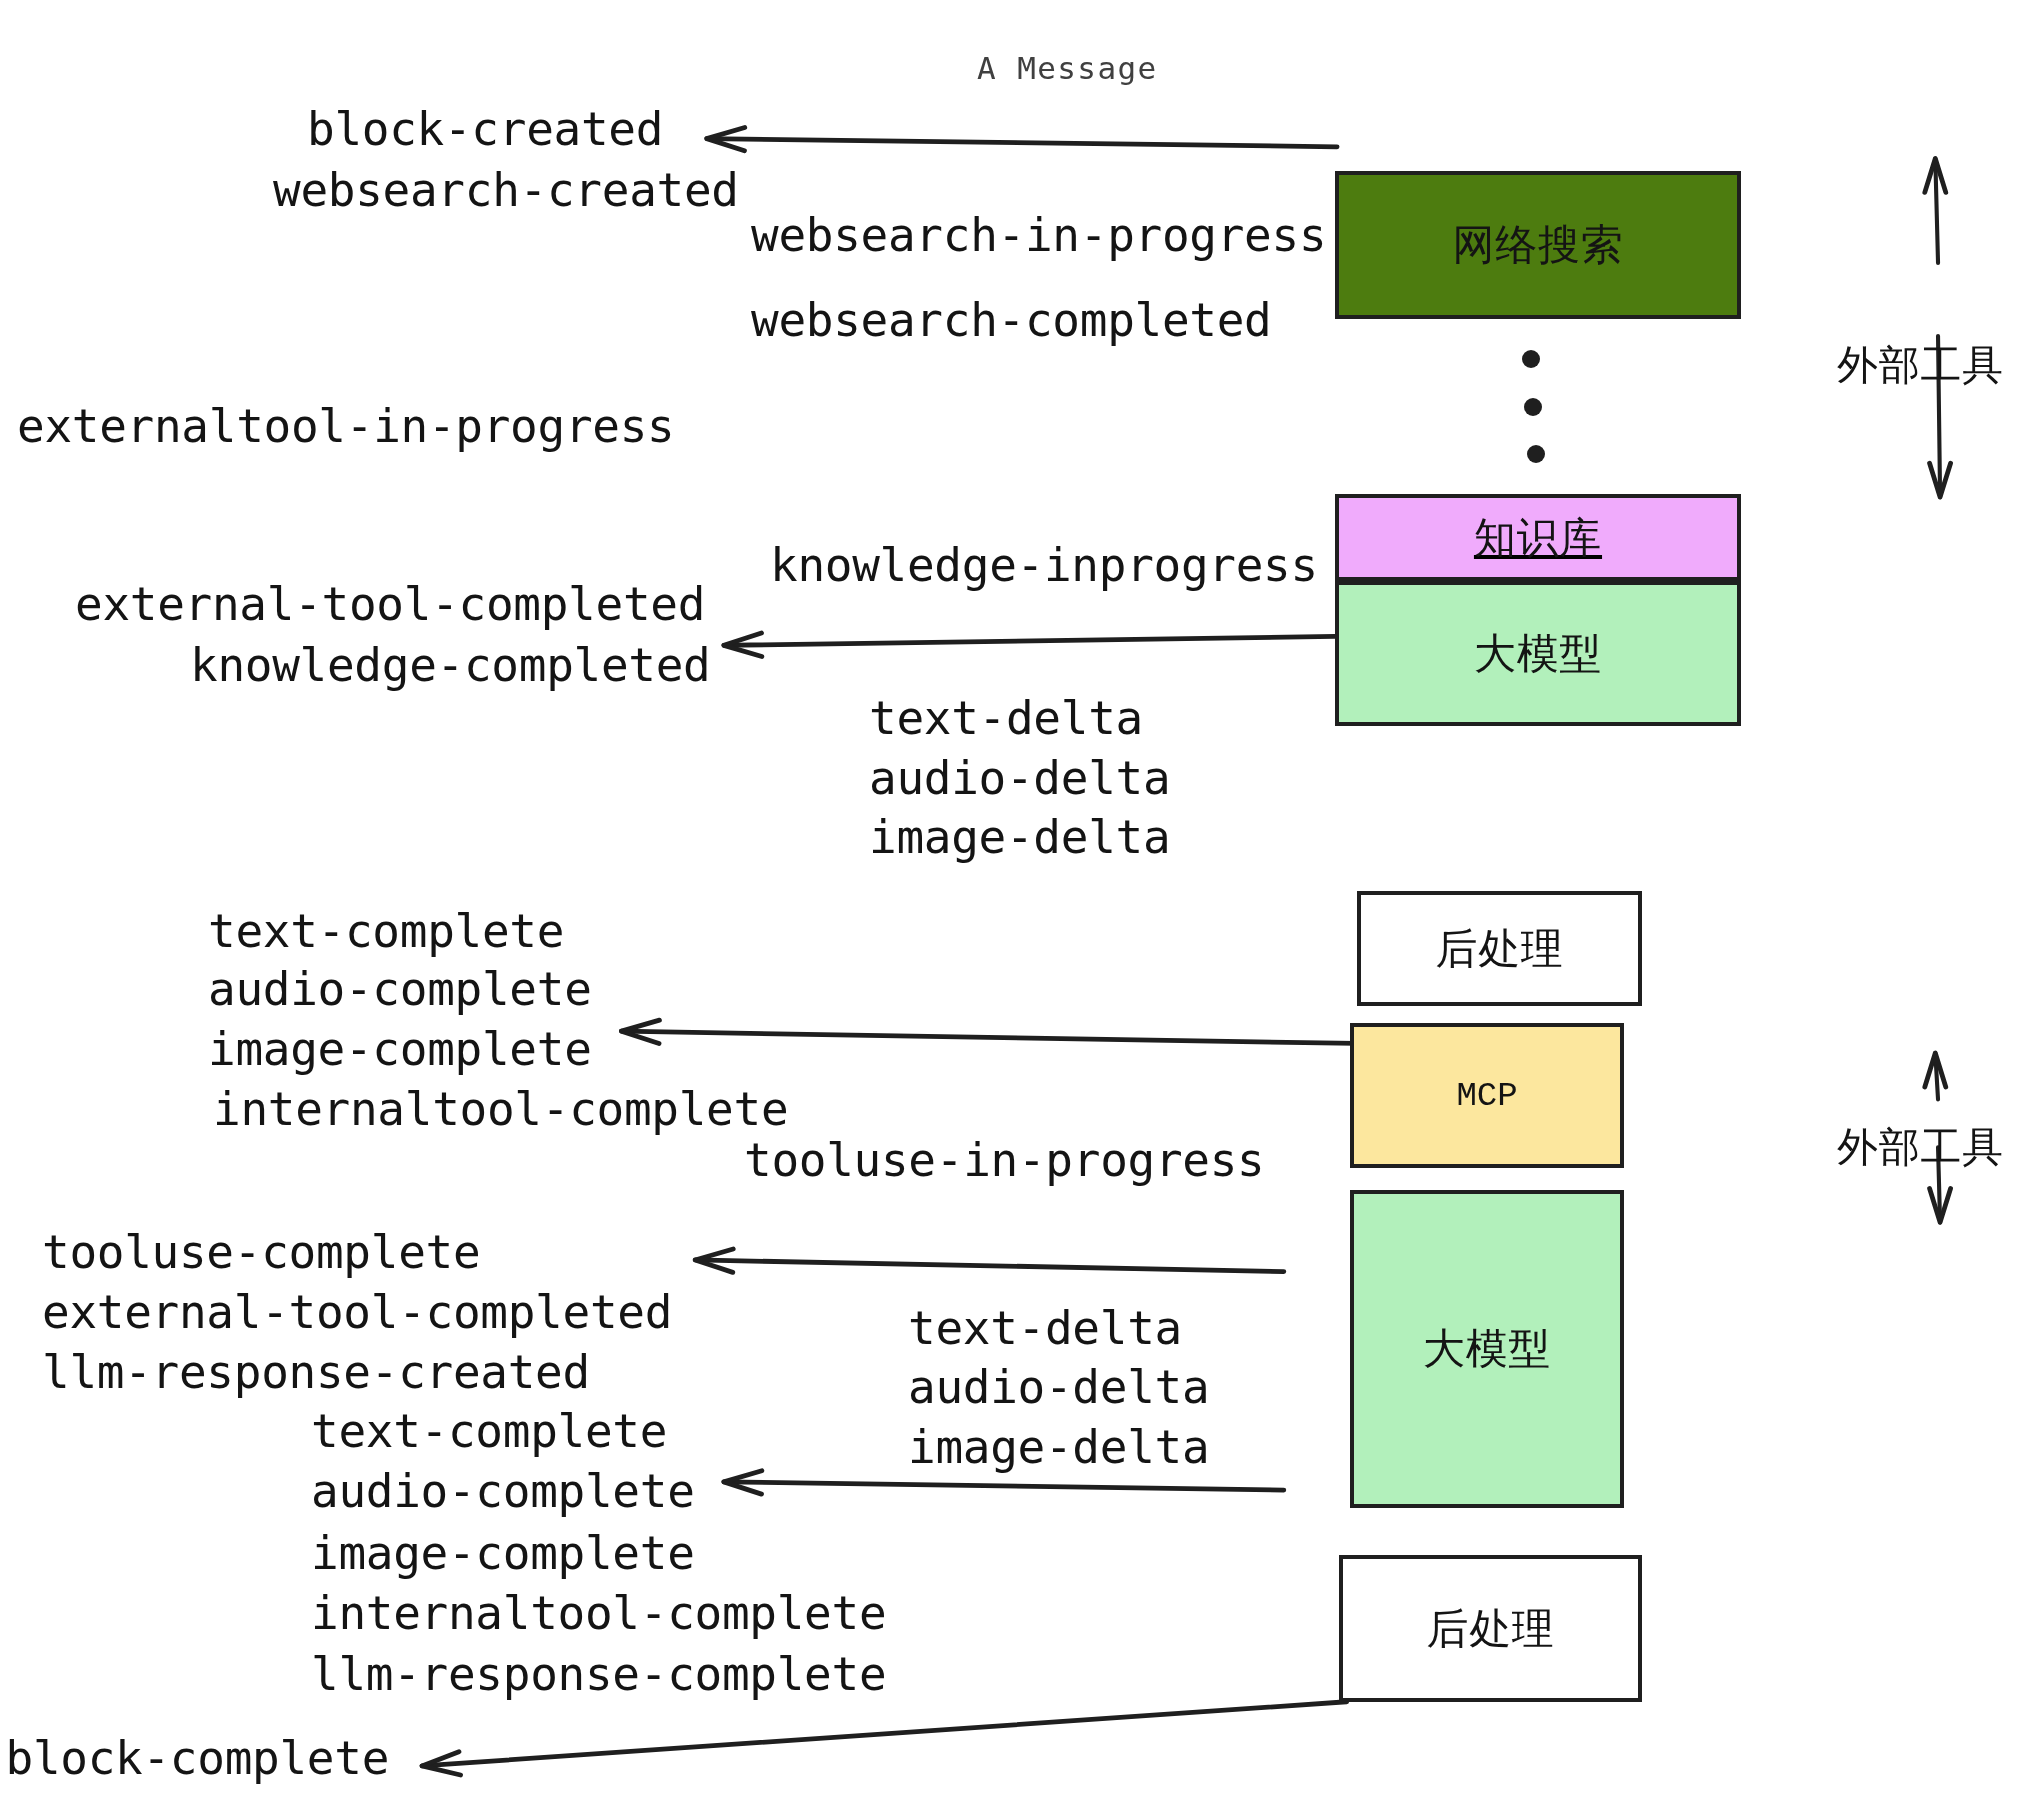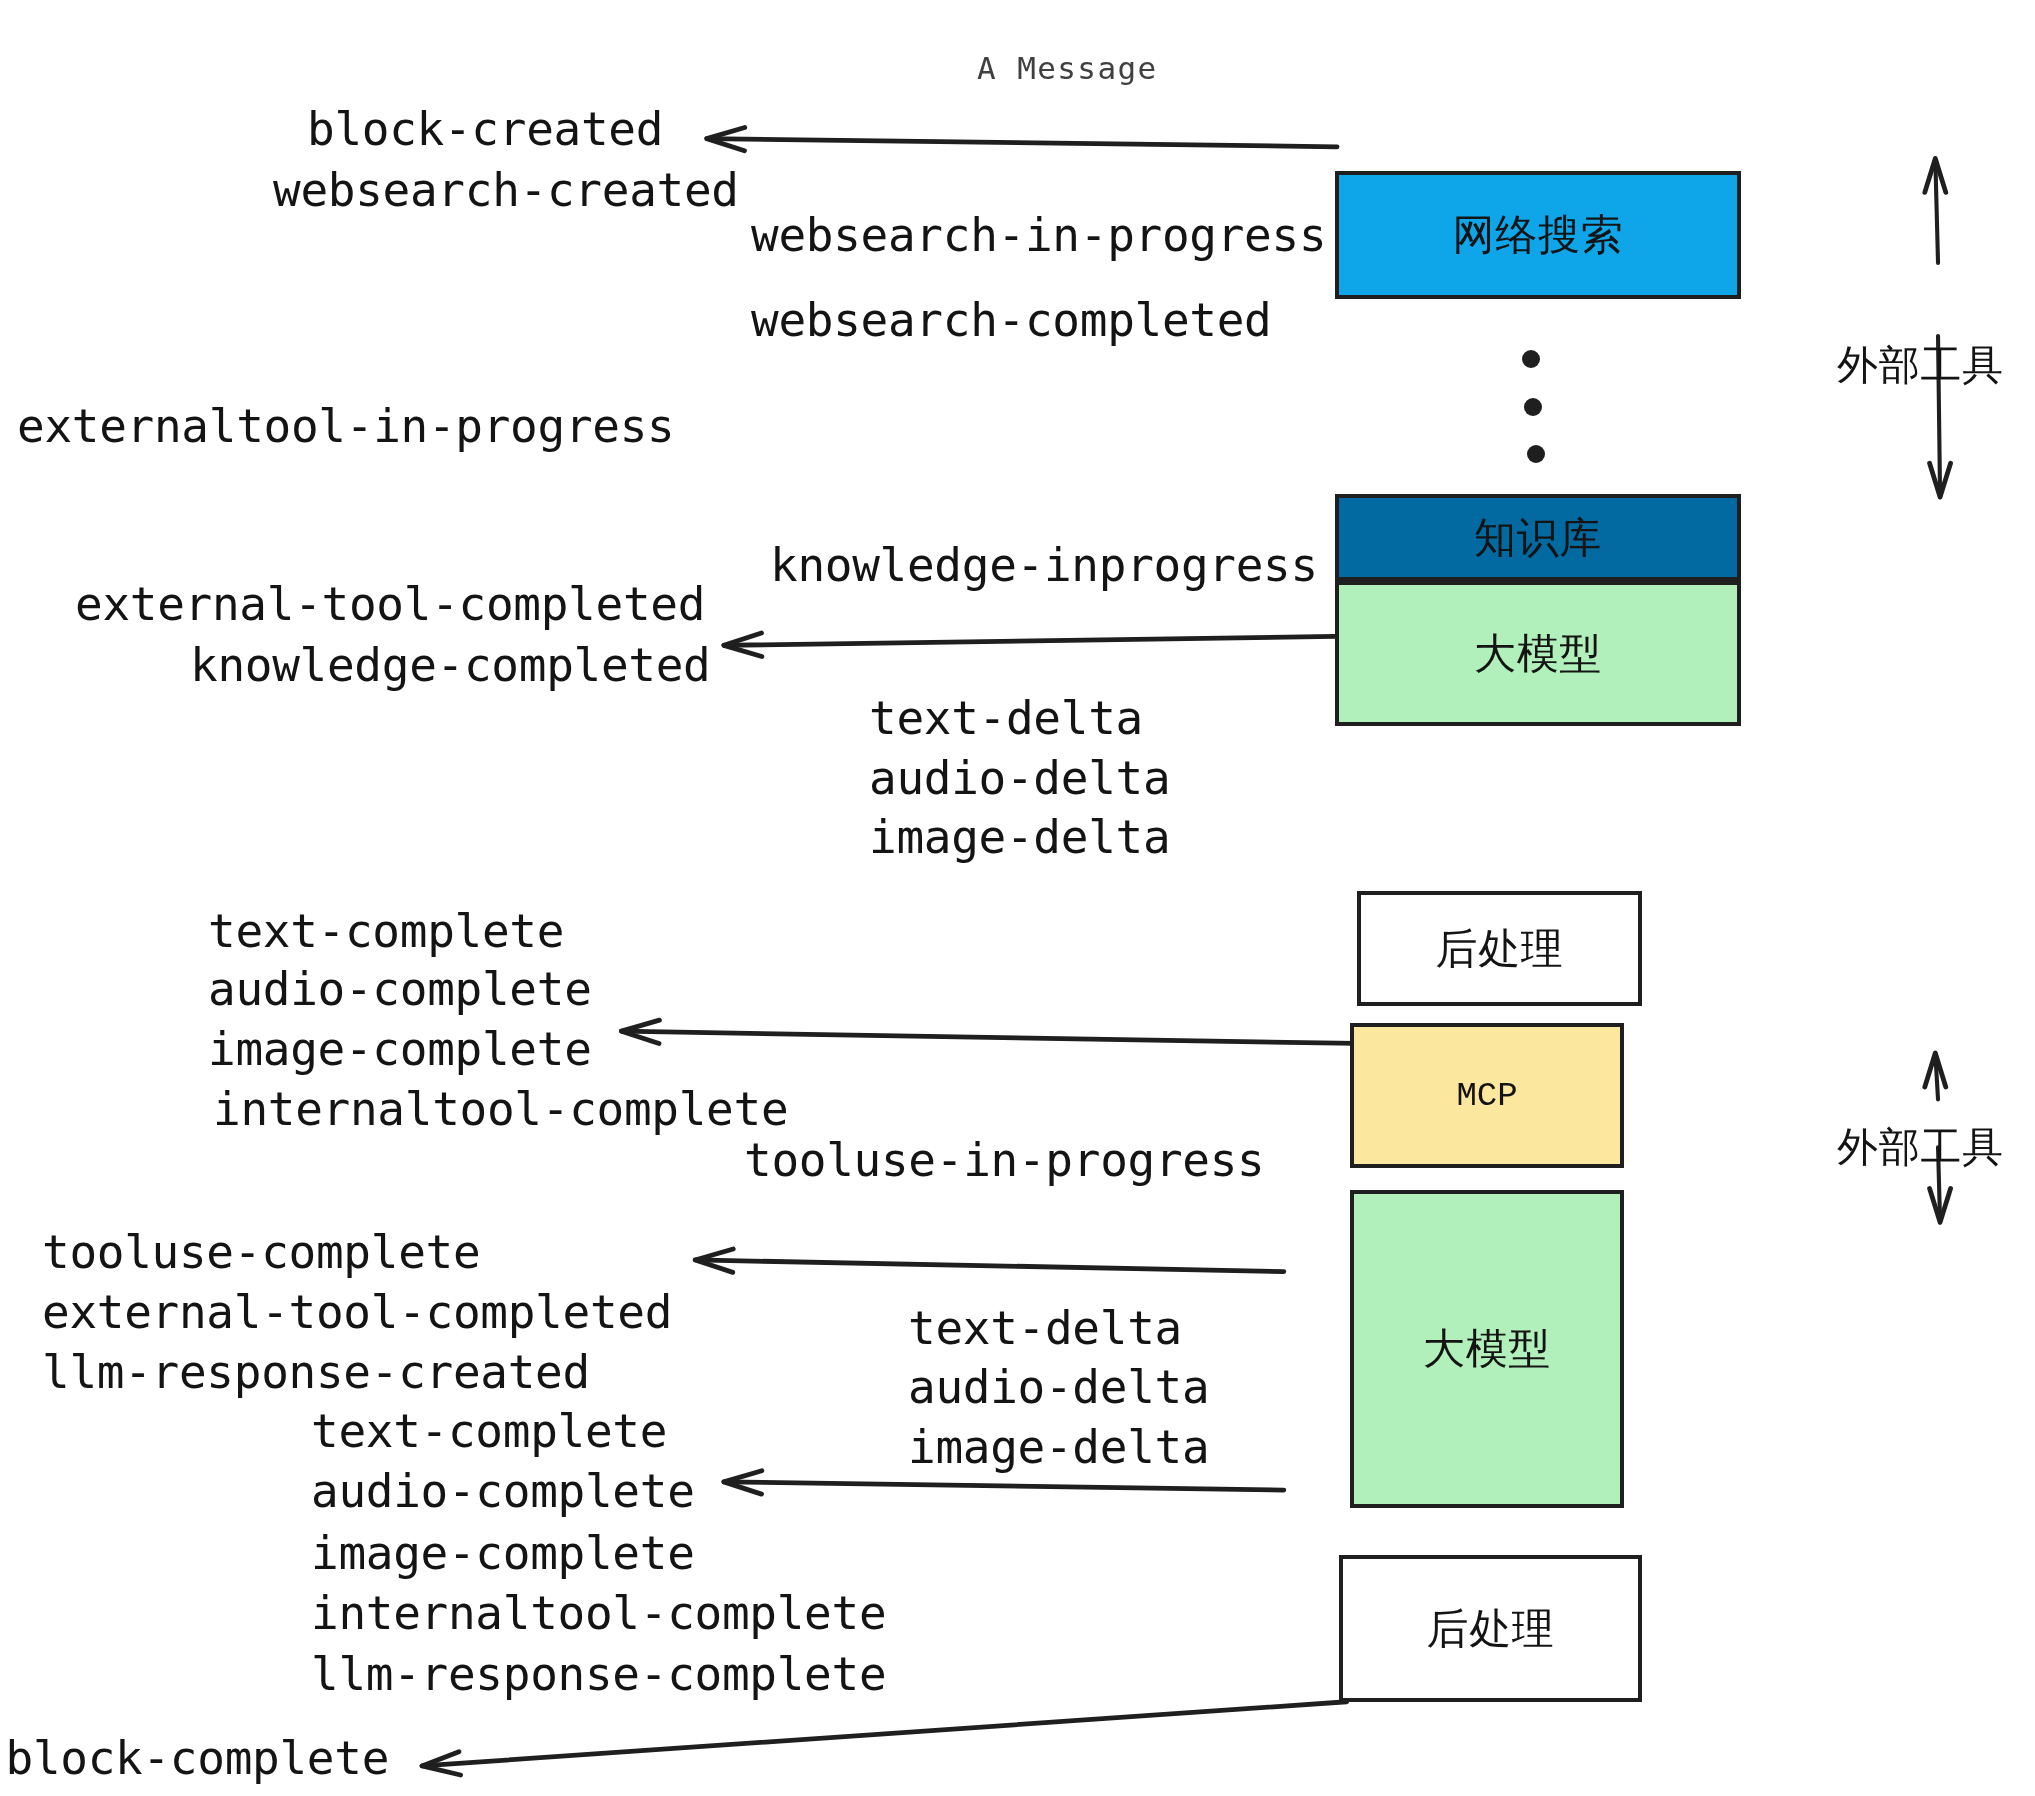--- a/index.html
+++ b/index.html
@@ -101,24 +101,24 @@
       <path d="M 2849.36705074639 281.6774974345315 L 2834 232 L 2818.63294925361 281.6774974345315" fill="none" stroke="#1f1f1f" stroke-width="7" stroke-linecap="round" stroke-linejoin="round"></path>
       <line x1="2838" y1="492" x2="2841" y2="728" stroke="#1f1f1f" stroke-width="6" stroke-linecap="round"></line>
       <path d="M 2825.63294925361 678.3225025654685 L 2841 728 L 2856.36705074639 678.3225025654685" fill="none" stroke="#1f1f1f" stroke-width="7" stroke-linecap="round" stroke-linejoin="round"></path>
       <line x1="2838" y1="1610" x2="2834" y2="1542" stroke="#1f1f1f" stroke-width="6" stroke-linecap="round"></line>
       <path d="M 2849.36705074639 1591.6774974345315 L 2834 1542 L 2818.63294925361 1591.6774974345315" fill="none" stroke="#1f1f1f" stroke-width="7" stroke-linecap="round" stroke-linejoin="round"></path>
       <line x1="2838" y1="1680" x2="2841" y2="1790" stroke="#1f1f1f" stroke-width="6" stroke-linecap="round"></line>
       <path d="M 2825.63294925361 1740.3225025654685 L 2841 1790 L 2856.36705074639 1740.3225025654685" fill="none" stroke="#1f1f1f" stroke-width="7" stroke-linecap="round" stroke-linejoin="round"></path>
     </svg>
 
   <div id="boxes-layer">
-      <div class="box" style="left: 1335px; top: 171px; width: 406px; height: 128px; background: #0ea5e9; border-color: rgb(31, 31, 31);">
+      <div class="box" style="left: 1335px; top: 171px; width: 406px; height: 148px; background: #4d7c0f; border-color: rgb(31, 31, 31);">
         <span class="box-label">网络搜索</span>
       </div>
-      <div class="box" style="left: 1335px; top: 494px; width: 406px; height: 87px; background: #0369a1; border-color: rgb(31, 31, 31);">
+      <div class="box" style="left: 1335px; top: 494px; width: 406px; height: 87px; background: #f0abfc; border-color: rgb(31, 31, 31); text-decoration: underline;">
         <span class="box-label">知识库</span>
       </div>
       <div class="box" style="left: 1335px; top: 581px; width: 406px; height: 145px; background: rgb(178, 240, 187); border-color: rgb(31, 31, 31);">
         <span class="box-label">大模型</span>
       </div>
       <div class="box" style="left: 1357px; top: 891px; width: 285px; height: 115px; background: rgb(255, 255, 255); border-color: rgb(31, 31, 31);">
         <span class="box-label">后处理</span>
       </div>
       <div class="box" style="left: 1350px; top: 1023px; width: 274px; height: 145px; background: rgb(252, 231, 158); border-color: rgb(31, 31, 31);">
         <span class="box-label latin">MCP</span>

